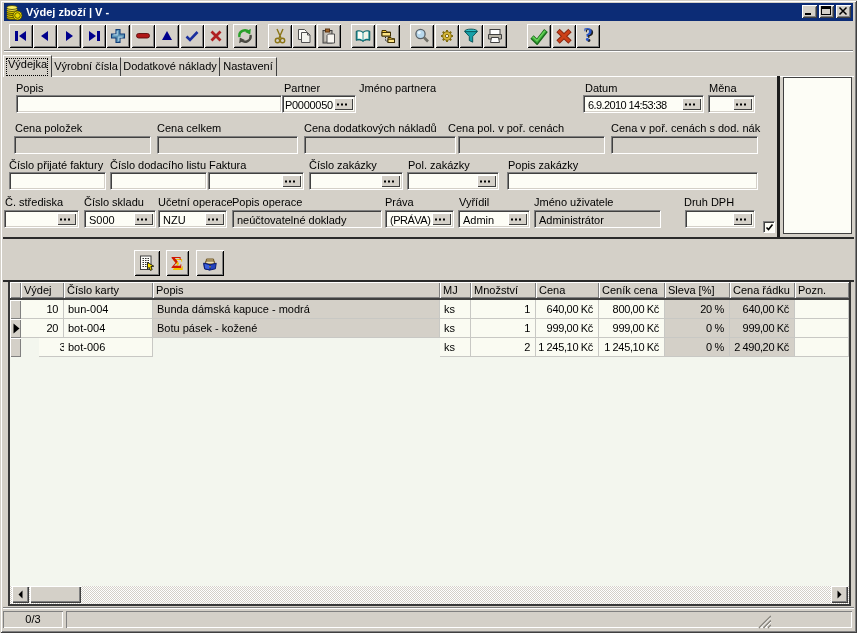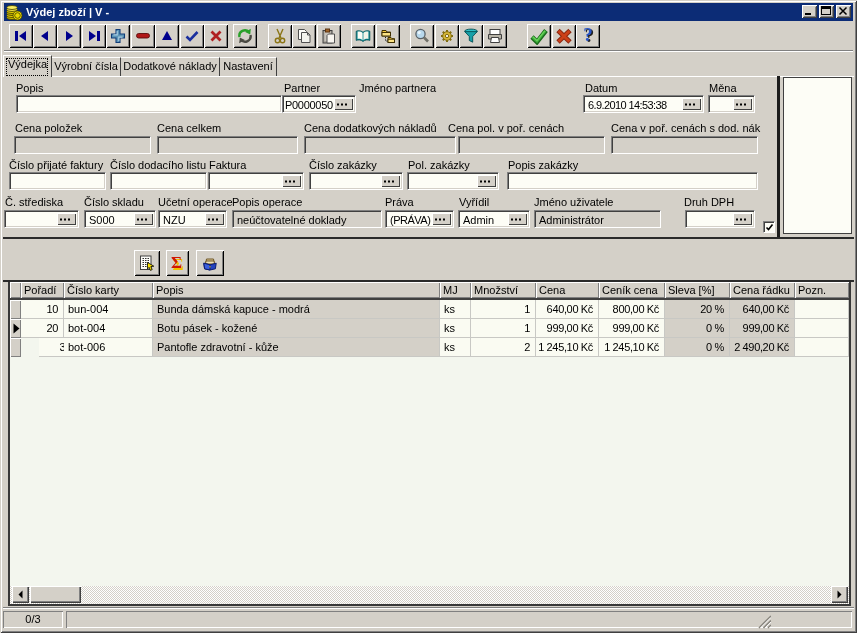--- a/index.html
+++ b/index.html
@@ -399,21 +399,21 @@
         <path d="M4 6 h8 l0.6 3 h-9.2 Z" fill="#efe2b8" stroke="#705828"></path>
         <path d="M1.8 8.2 L8 9.8 L14.2 8.2 L13.4 13.8 L8 15 L2.6 13.8 Z" fill="#2444c0" stroke="#0c1c70"></path>
         <path d="M1.8 8.2 L8 9.8 L8 15 L2.6 13.8 Z" fill="#3c60e0" stroke="#0c1c70"></path>
         <path d="M7 12.2 L9 12.2 L8 11 Z" fill="#f8d800"></path>
       </svg>
     </div>
   <div class="abs" style="left:8px;top:282px;width:843px;height:324px;background:#f3f6ee;
        box-shadow: inset 2px 0 0 #383838, inset -2px 0 0 #383838, inset 0 -2px 0 #383838;"></div>
   <div class="abs" style="left:10px;top:282px;width:839px;height:16px">
     <div class="hcell" style="left:0px;width:11px"></div>
-    <div class="hcell" style="left:11px;width:43px">Pořadí</div>
+    <div class="hcell" style="left:11px;width:43px">Výdej</div>
     <div class="hcell" style="left:54px;width:89px">Číslo karty</div>
     <div class="hcell" style="left:143px;width:287px">Popis</div>
     <div class="hcell" style="left:430px;width:31px">MJ</div>
     <div class="hcell" style="left:461px;width:65px">Množství</div>
     <div class="hcell" style="left:526px;width:63px">Cena</div>
     <div class="hcell" style="left:589px;width:66px">Ceník cena</div>
     <div class="hcell" style="left:655px;width:65px">Sleva [%]</div>
     <div class="hcell" style="left:720px;width:65px">Cena řádku</div>
     <div class="hcell" style="left:785px;width:54px">Pozn.</div>
   </div>
@@ -445,21 +445,20 @@
     <div class="cell r" style="left:526px;width:63px">999,00 Kč</div>
     <div class="cell r" style="left:589px;width:66px">999,00 Kč</div>
     <div class="cell r gray" style="left:655px;width:65px">0 %</div>
     <div class="cell r gray" style="left:720px;width:65px">999,00 Kč</div>
     <div class="cell l" style="left:785px;width:54px"></div>
   </div>
   <div class="abs" style="left:10px;top:338px;width:839px;height:19px">
     <div class="sel"></div>
     <div class="cell r" style="left:29px;width:38px">30</div>
     <div class="cell l" style="left:54px;width:89px">bot-006</div>
-    <div class="cell l gray" style="left:143px;width:287px">Pantofle zdravotní - kůže</div>
     <div class="cell l" style="left:430px;width:31px">ks</div>
     <div class="cell r" style="left:461px;width:65px">2</div>
     <div class="cell r" style="left:526px;width:63px">1 245,10 Kč</div>
     <div class="cell r" style="left:589px;width:66px">1 245,10 Kč</div>
     <div class="cell r gray" style="left:655px;width:65px">0 %</div>
     <div class="cell r gray" style="left:720px;width:65px">2 490,20 Kč</div>
     <div class="cell l" style="left:785px;width:54px"></div>
   </div>
   <div class="abs" style="left:10px;top:586px;width:839px;height:18px;background:repeating-conic-gradient(#ffffff 0% 25%, #d4d0c8 0% 50%) 0 0/2px 2px;">
     <div class="abs" style="left:2px;top:0px;width:17px;height:17px;background:#d4d0c8;box-shadow: inset 1px 1px 0 #fff, inset -1px -1px 0 #404040, inset -2px -2px 0 #808080;">

